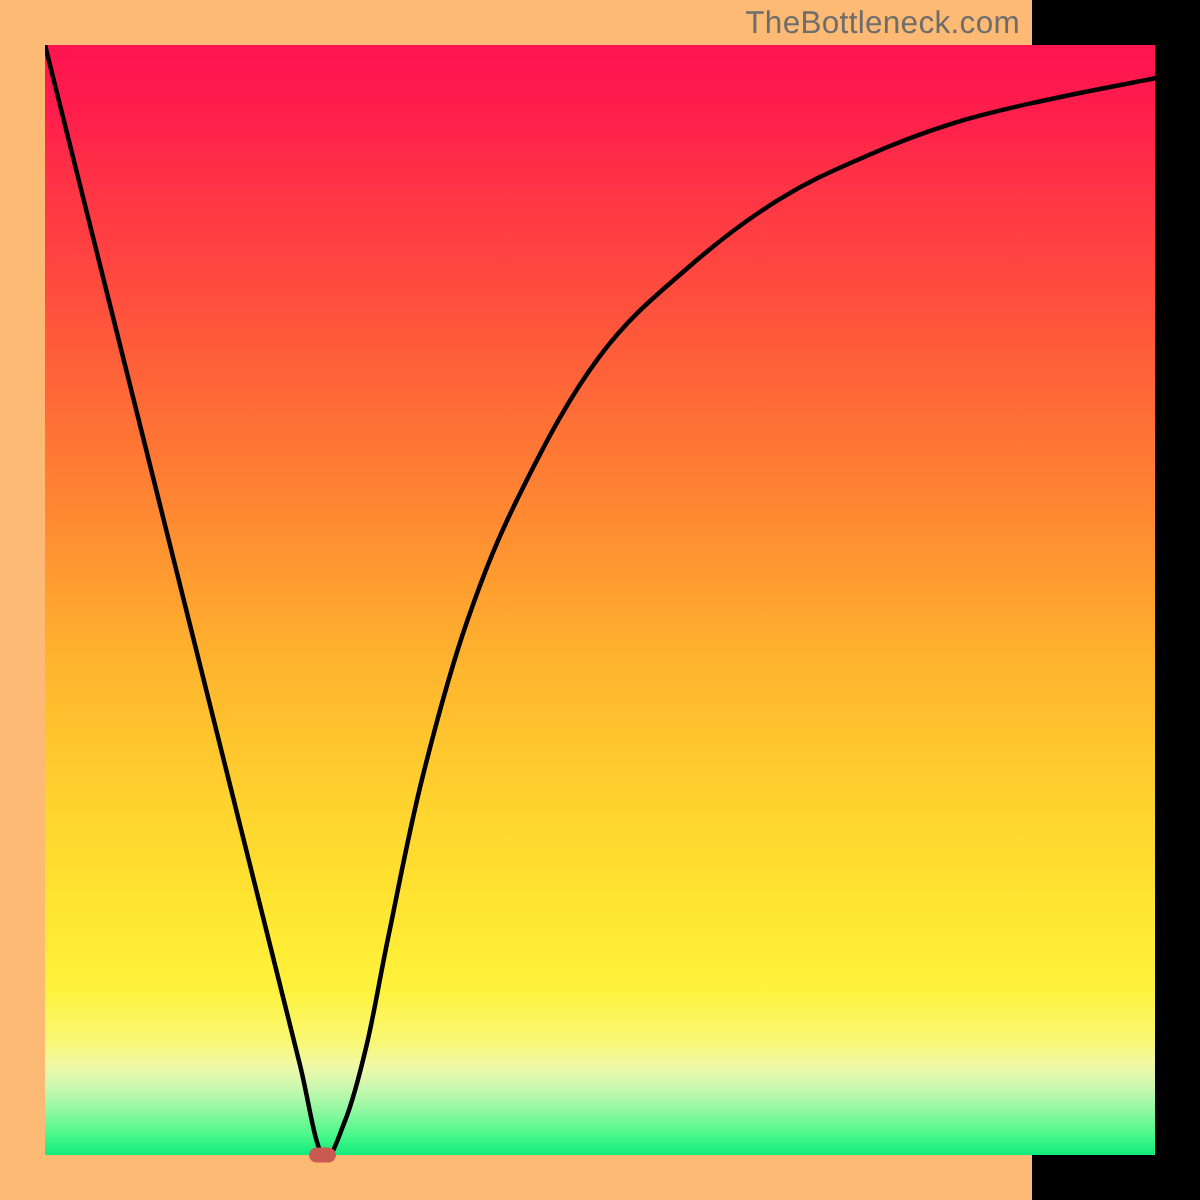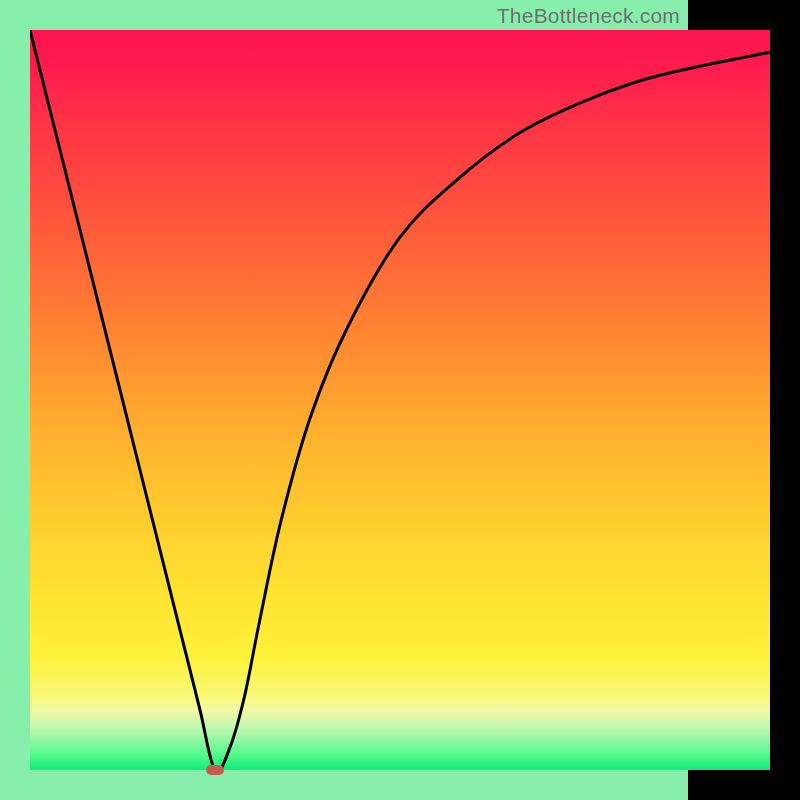--- a/index.html
+++ b/index.html
@@ -8,21 +8,21 @@
     width: 800px;
     height: 800px;
     overflow: hidden;
     background: #000;
     font-family: Arial, Helvetica, sans-serif;
   }
   .frame {
     position: relative;
     width: 688px;
     height: 800px;
-    background: #86efac;
+    background: #fdba74;
   }
   .plot {
     position: absolute;
     left: 30px;
     top: 30px;
     width: 740px;
     height: 740px;
     
     background: linear-gradient(
       to bottom,

